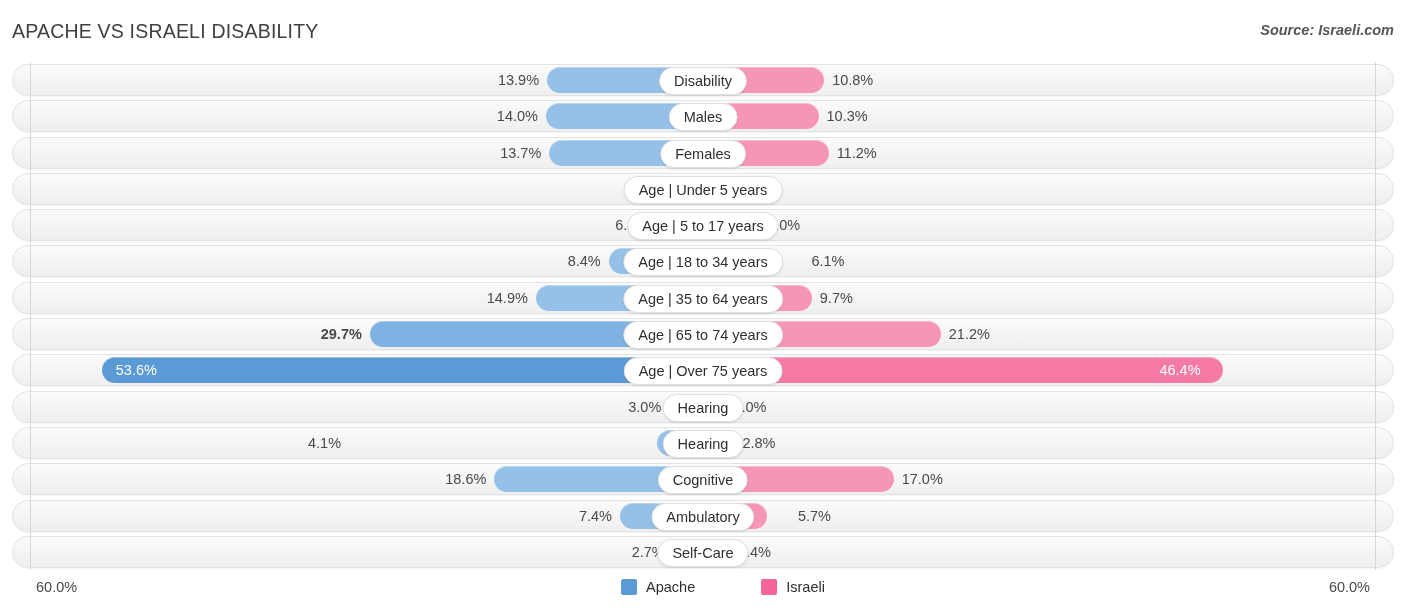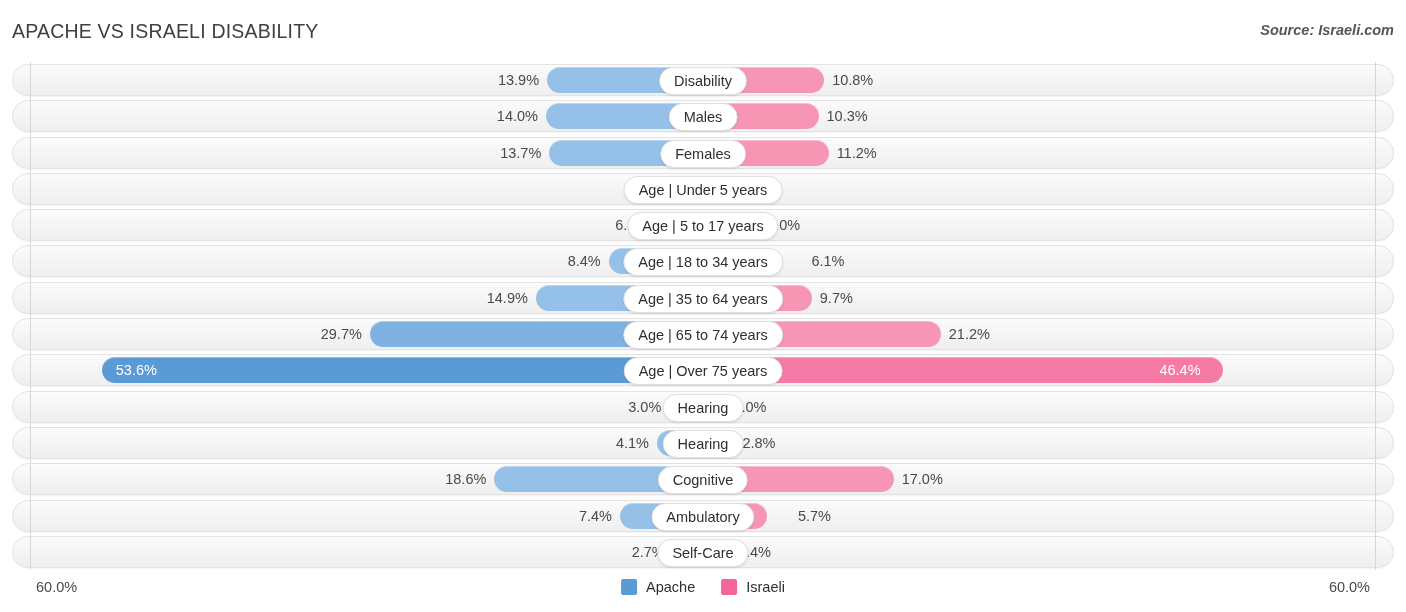--- a/index.html
+++ b/index.html
@@ -168,20 +168,21 @@
     transform: translateX(-50%);
     top: 9px;
     display: flex;
     align-items: center;
     gap: 26px;
   }
   .legend-item {
     display: flex;
     align-items: flex-end;
     gap: 9px;
+    margin-left: 40px;
   }
   .legend-swatch {
     width: 16px;
     height: 16px;
     border-radius: 2px;
     display: inline-block;
   }
   .legend-text {
     font-size: 14.5px;
     color: #2f2f2f;
@@ -270,21 +271,21 @@
             <div class="val outside-left" style="left: 0px; width: 527.872px;">14.9%</div>
             <div class="val outside-right" style="left: 819.802px;">9.7%</div>
             <div class="center-label">Age | 35 to 64 years</div>
           </div>
         </div>
         <div class="row">
           <div class="track"></div>
           <div class="bars">
             <div class="bar left" style="left: 369.865px; width: 333.135px; background: rgb(127, 178, 227);"></div>
             <div class="bar right" style="left: 703px; width: 237.793px; background: rgb(247, 149, 181);"></div>
-            <div class="val outside-left" style="left: 0px; width: 361.865px;">29.7%</div>
+            <div class="val outside-left" style="left: 0px; width: 361.865px; font-weight: bold;">29.7%</div>
             <div class="val outside-right" style="left: 948.793px;">21.2%</div>
             <div class="center-label">Age | 65 to 74 years</div>
           </div>
         </div>
         <div class="row">
           <div class="track"></div>
           <div class="bars">
             <div class="bar left" style="left: 101.787px; width: 601.213px; background: rgb(91, 155, 213);"></div>
             <div class="bar right" style="left: 703px; width: 520.453px; background: rgb(245, 123, 166);"></div>
             <div class="val inside" style="left: 115.787px;">53.6%</div>
@@ -300,21 +301,21 @@
             <div class="val outside-left" style="left: 0px; width: 661.35px;">3.0%</div>
             <div class="val outside-right" style="left: 733.433px;">2.0%</div>
             <div class="center-label">Hearing</div>
           </div>
         </div>
         <div class="row">
           <div class="track"></div>
           <div class="bars">
             <div class="bar left" style="left: 657.012px; width: 45.9883px; background: rgb(149, 192, 232);"></div>
             <div class="bar right" style="left: 703px; width: 31.4067px; background: rgb(247, 149, 181);"></div>
-            <div class="val outside-left" style="left: 0px; width: 649.012px;">4.1%</div>
+            <div class="val outside-left" style="left: 0px; width: 649.012px; text-align: center;">4.1%</div>
             <div class="val outside-right" style="left: 742.407px;">2.8%</div>
             <div class="center-label">Hearing</div>
           </div>
         </div>
         <div class="row">
           <div class="track"></div>
           <div class="bars">
             <div class="bar left" style="left: 494.37px; width: 208.63px; background: rgb(149, 192, 232);"></div>
             <div class="bar right" style="left: 703px; width: 190.683px; background: rgb(247, 149, 181);"></div>
             <div class="val outside-left" style="left: 0px; width: 486.37px;">18.6%</div>

